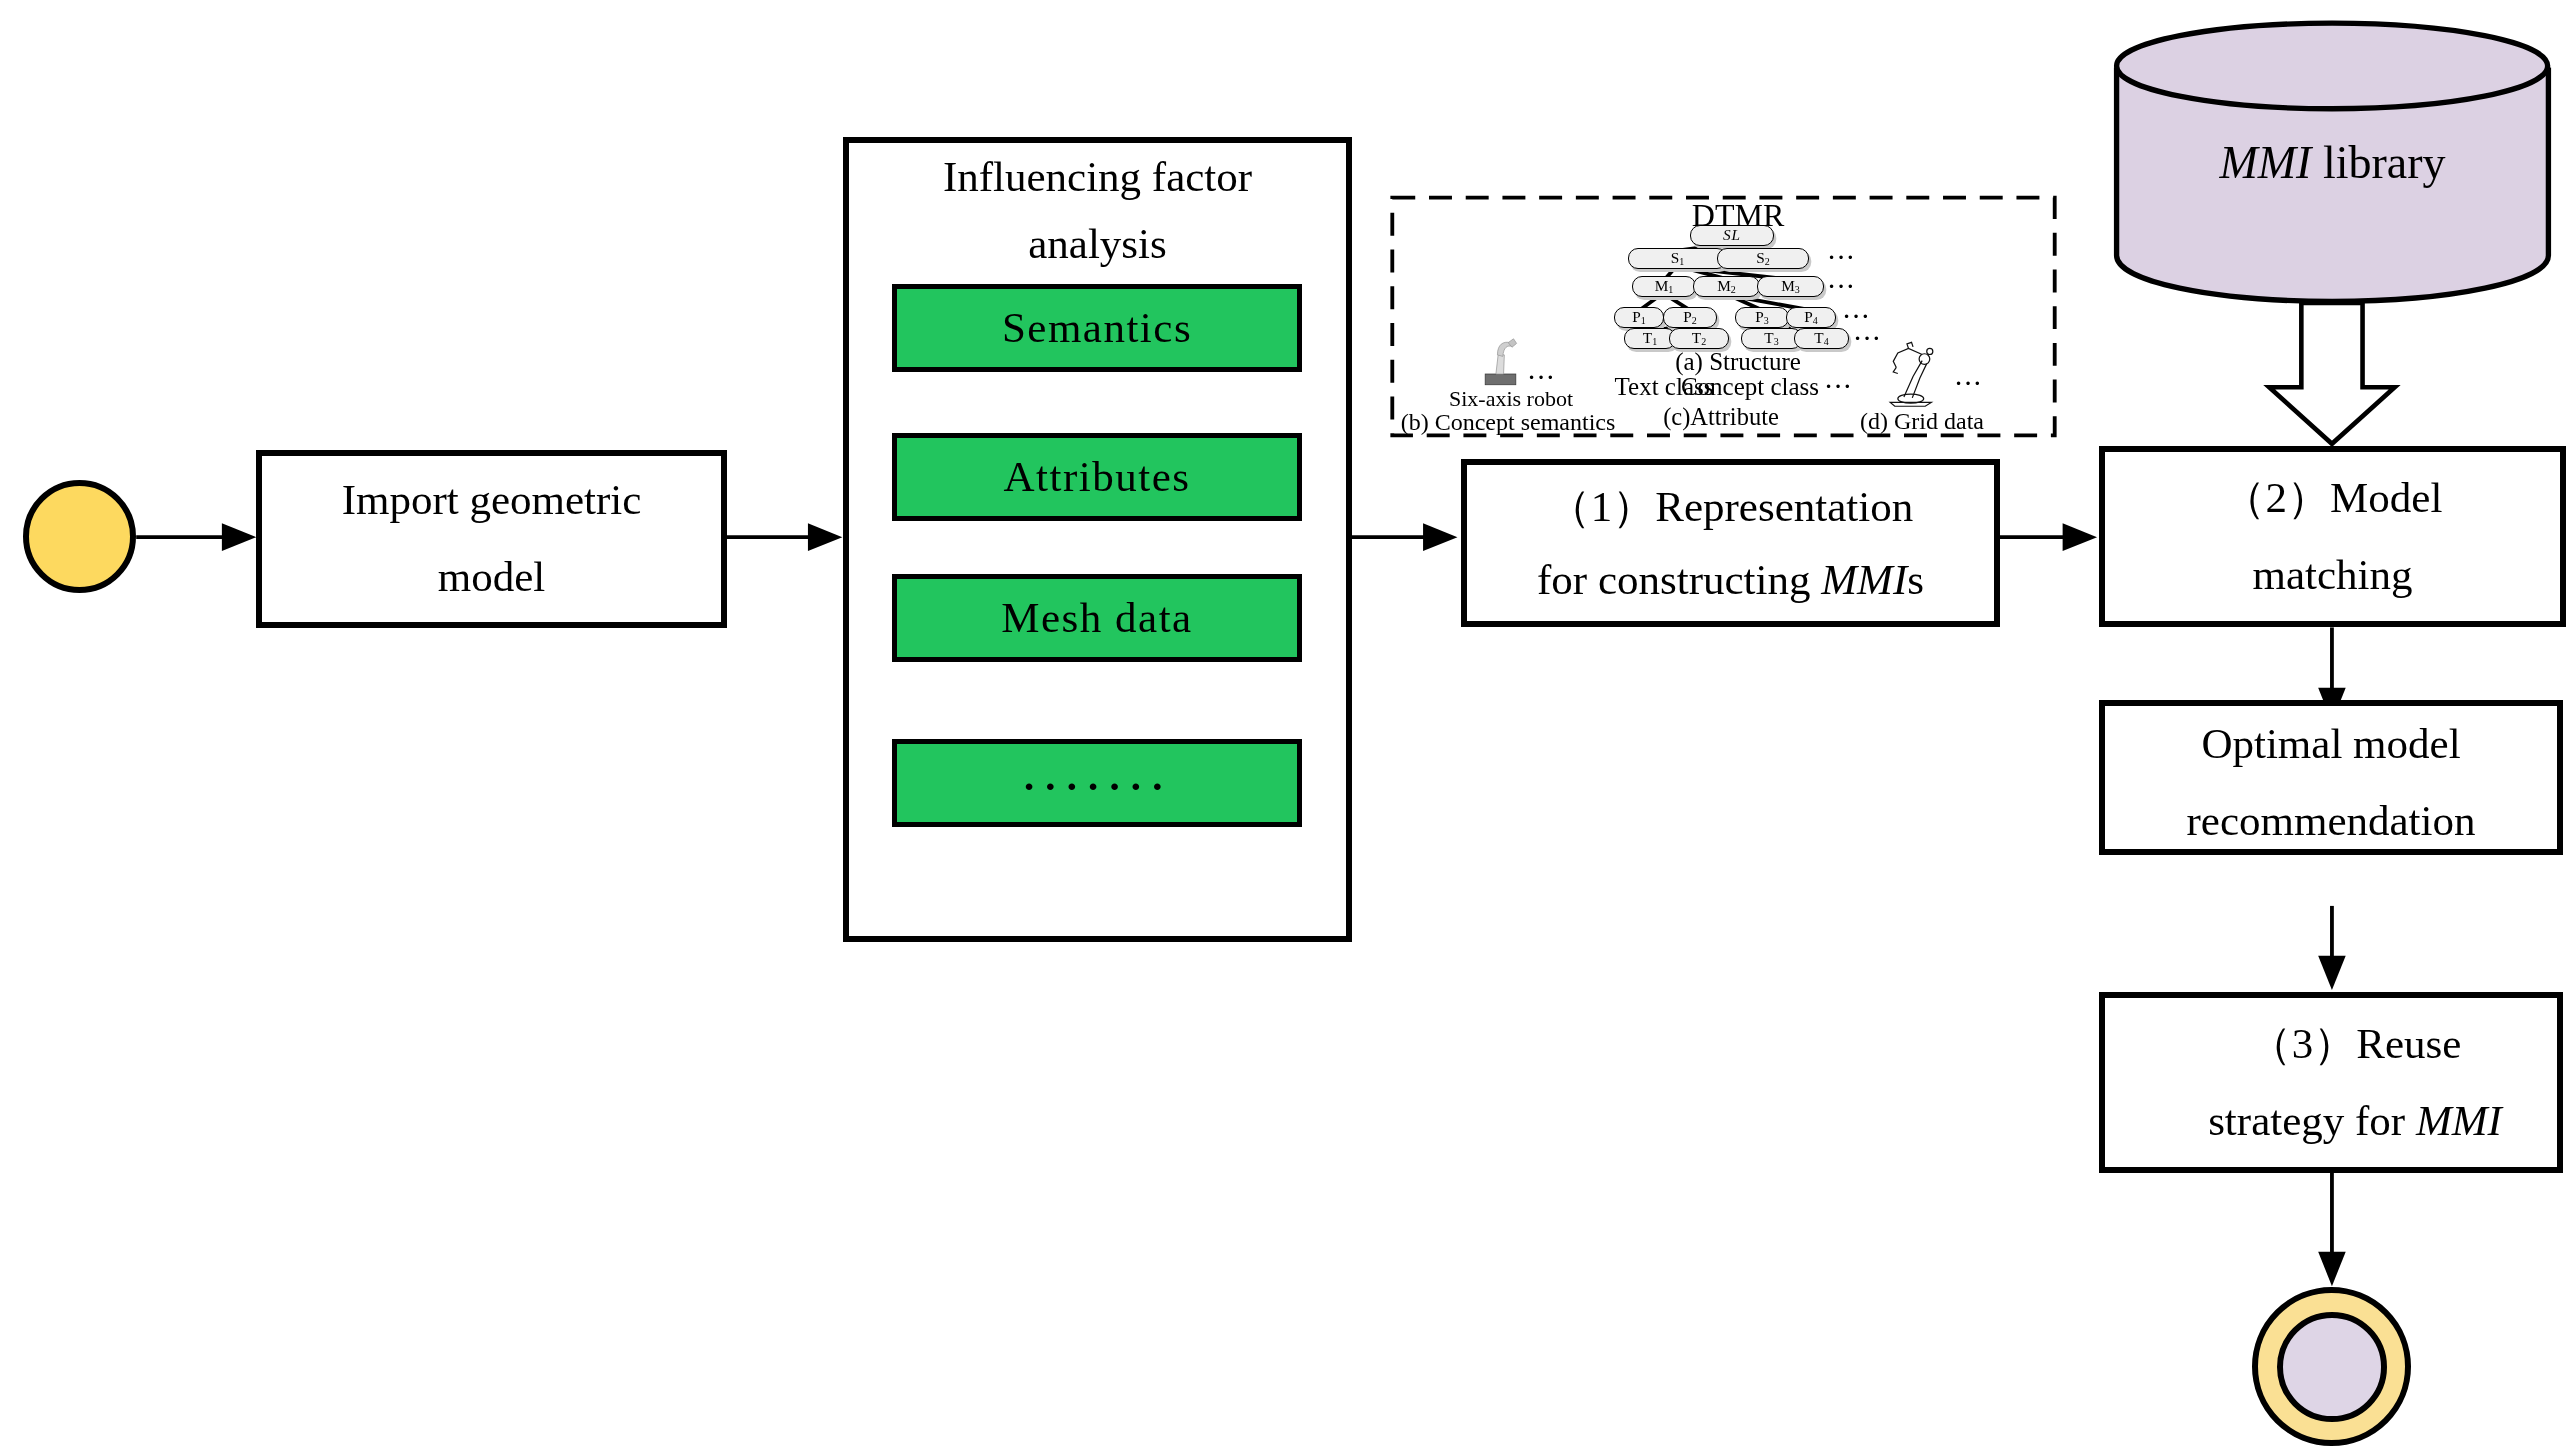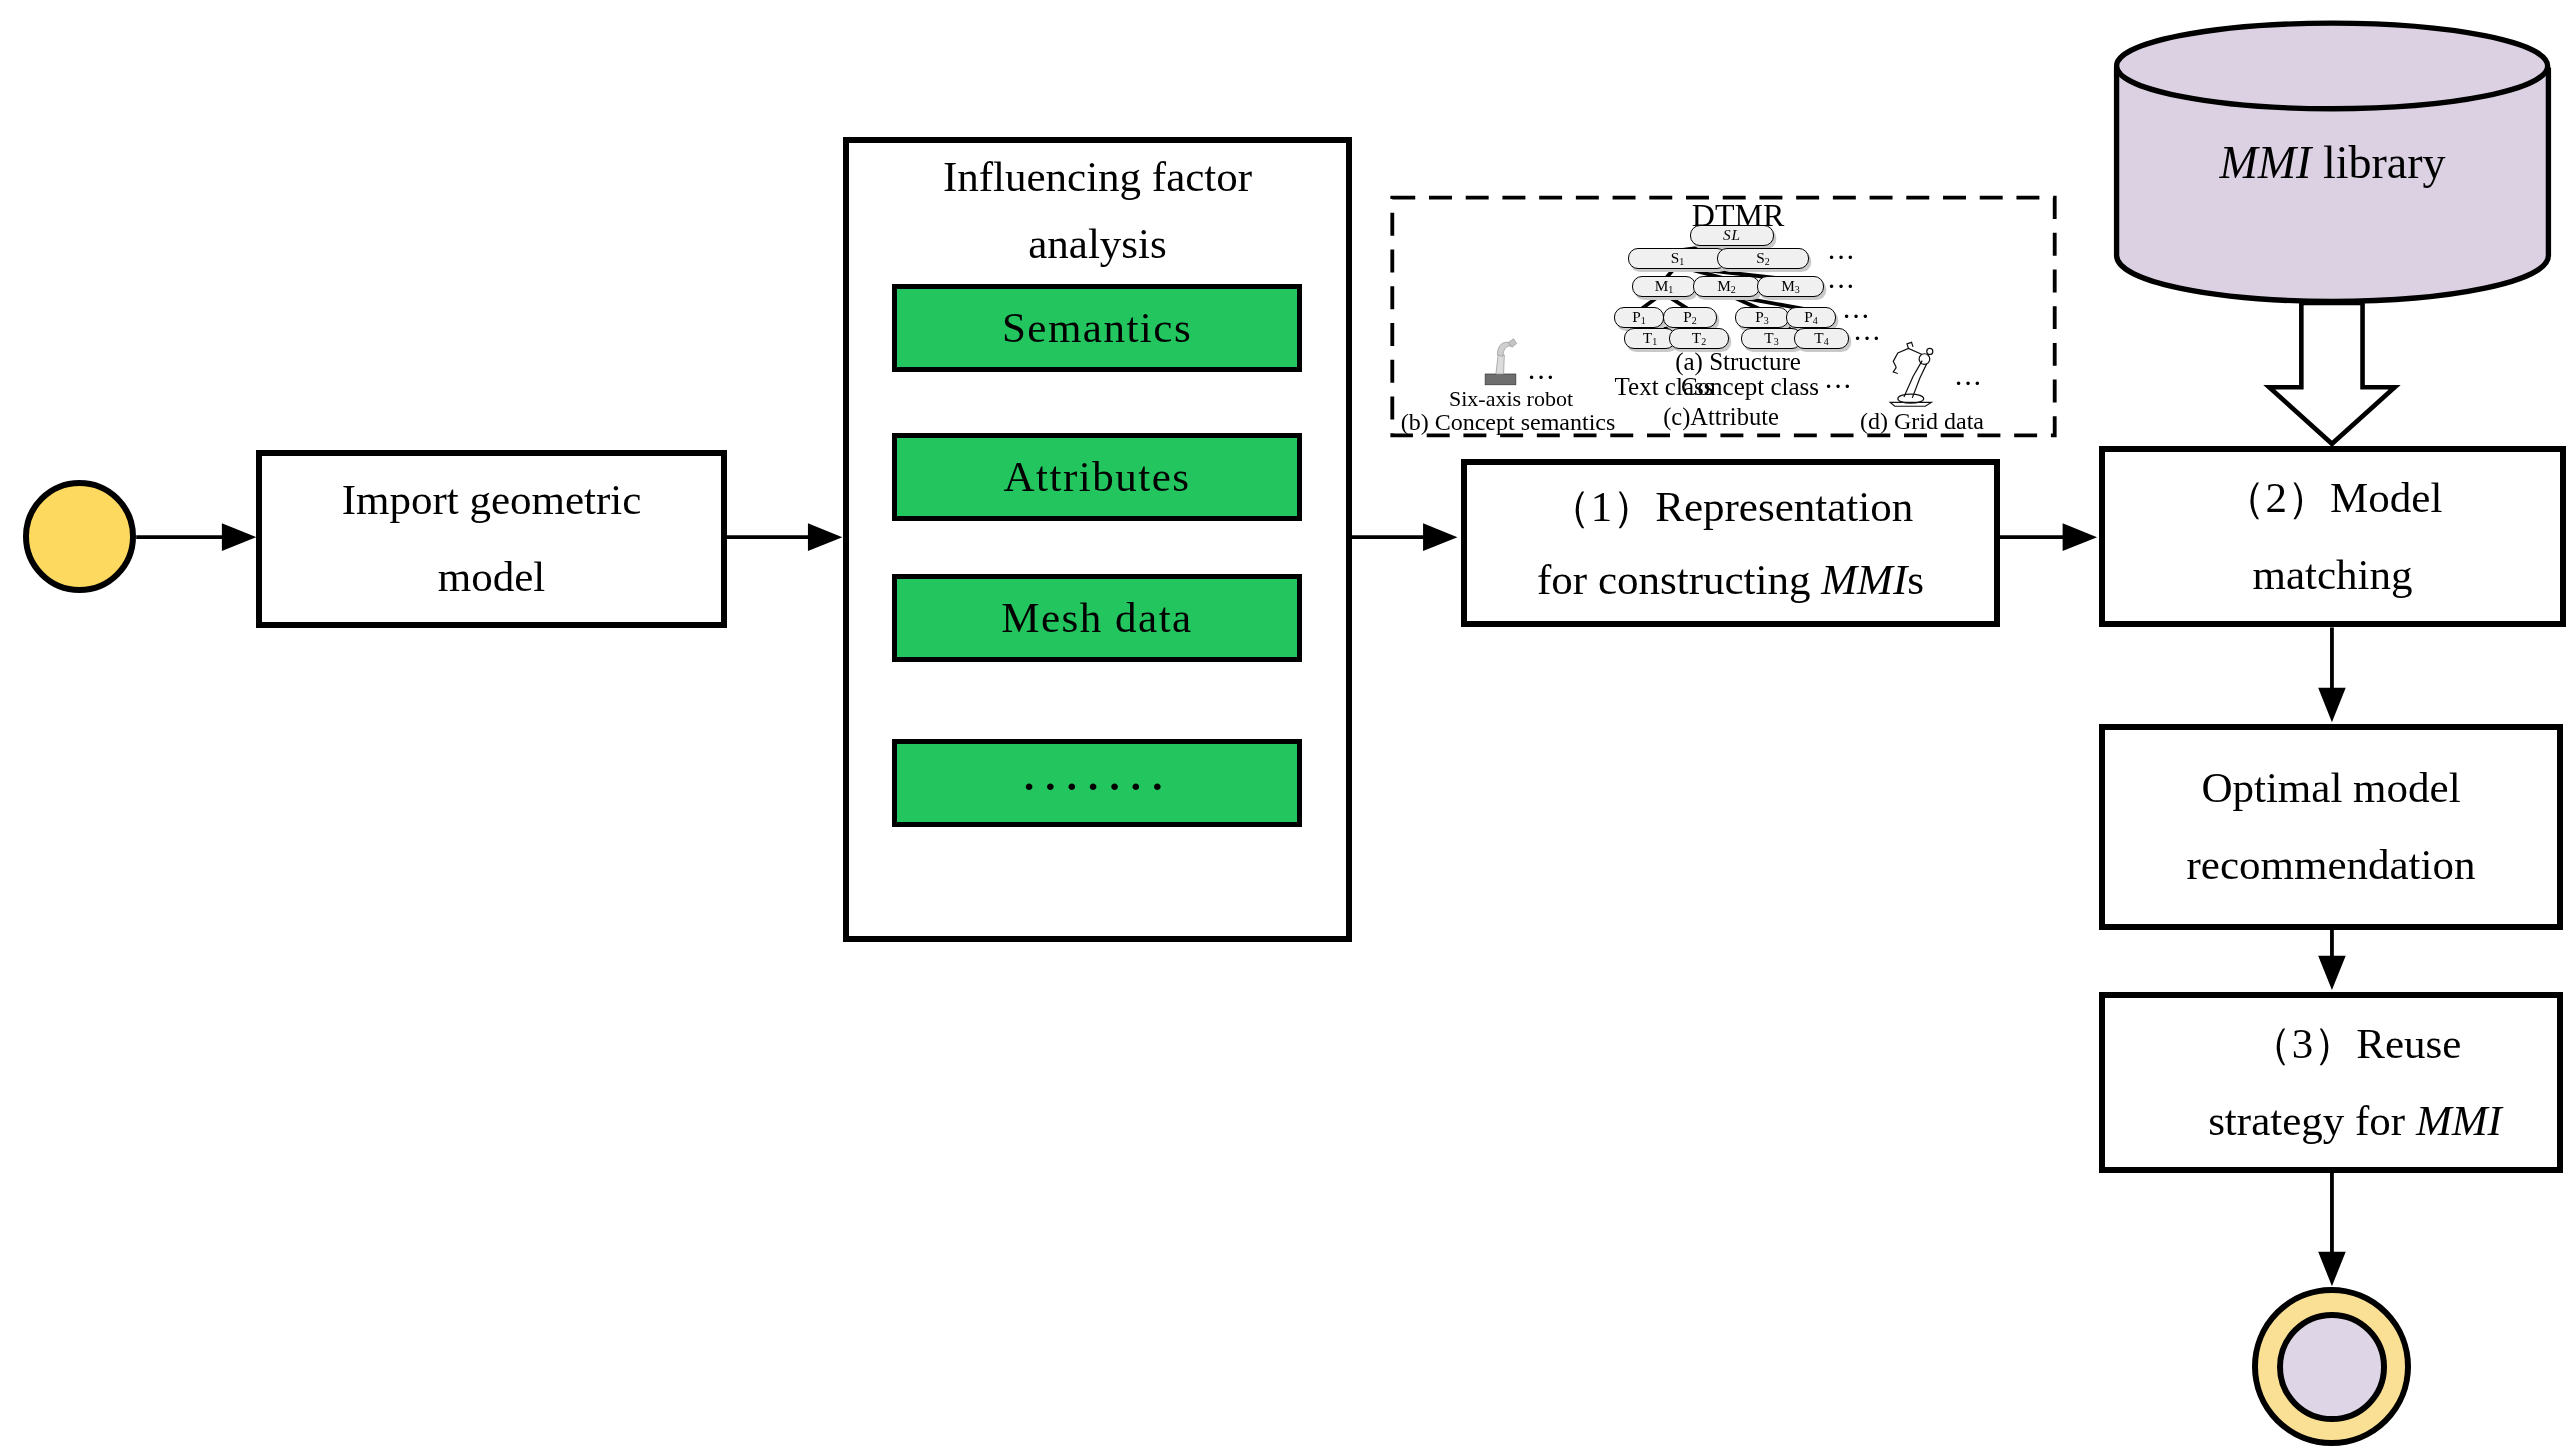--- a/index.html
+++ b/index.html
@@ -58,21 +58,21 @@
   .cap-d { left:532px; top:213px; font-size:24px; }
   .robot-a { position:absolute; left:86px; top:139px; }
   .robot-d { position:absolute; left:485px; top:142px; }
 
   
   .cylinder { position:absolute; left:2112px; top:17px; width:441px; height:289px; }
   .cyl-label { position:absolute; left:0; right:0; top:119px; text-align:center; font-size:46px; }
 
   .rep-box      { left:1461px; top:459px;  width:539px; height:168px; line-height:1.7; }
   .matching-box { left:2099px; top:446px;  width:467px; height:181px; }
-  .optimal-box  { left:2099px; top:724px;  width:464px; height:206px; }
+  .optimal-box  { left:2099px; top:700px;  width:464px; height:155px;justify-content:space-between; }
   .reuse-box    { left:2099px; top:992px; width:464px; height:181px;padding-left:48px; }
   .import-box   { left:256px;  top:450px;  width:471px; height:178px; }
 
   i { font-style:italic; }
 </style>
 </head>
 <body>
 
 <div class="canvas">
 

